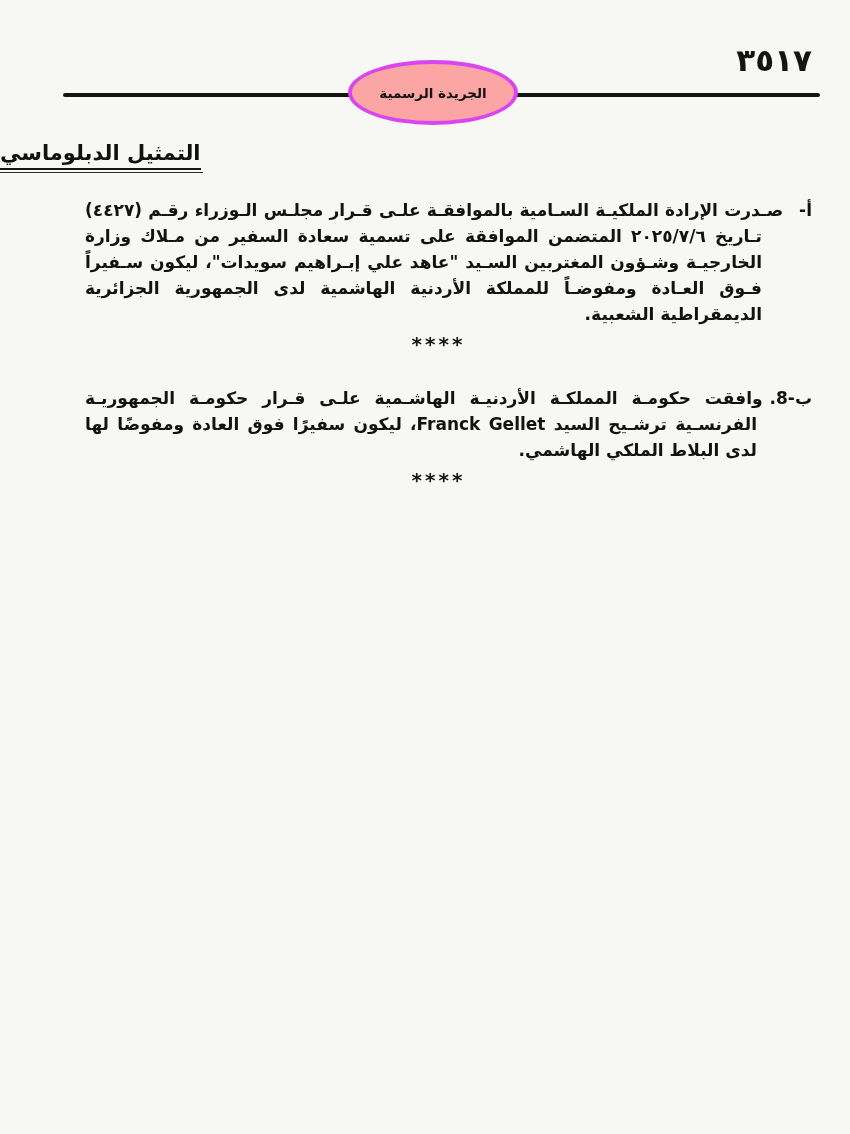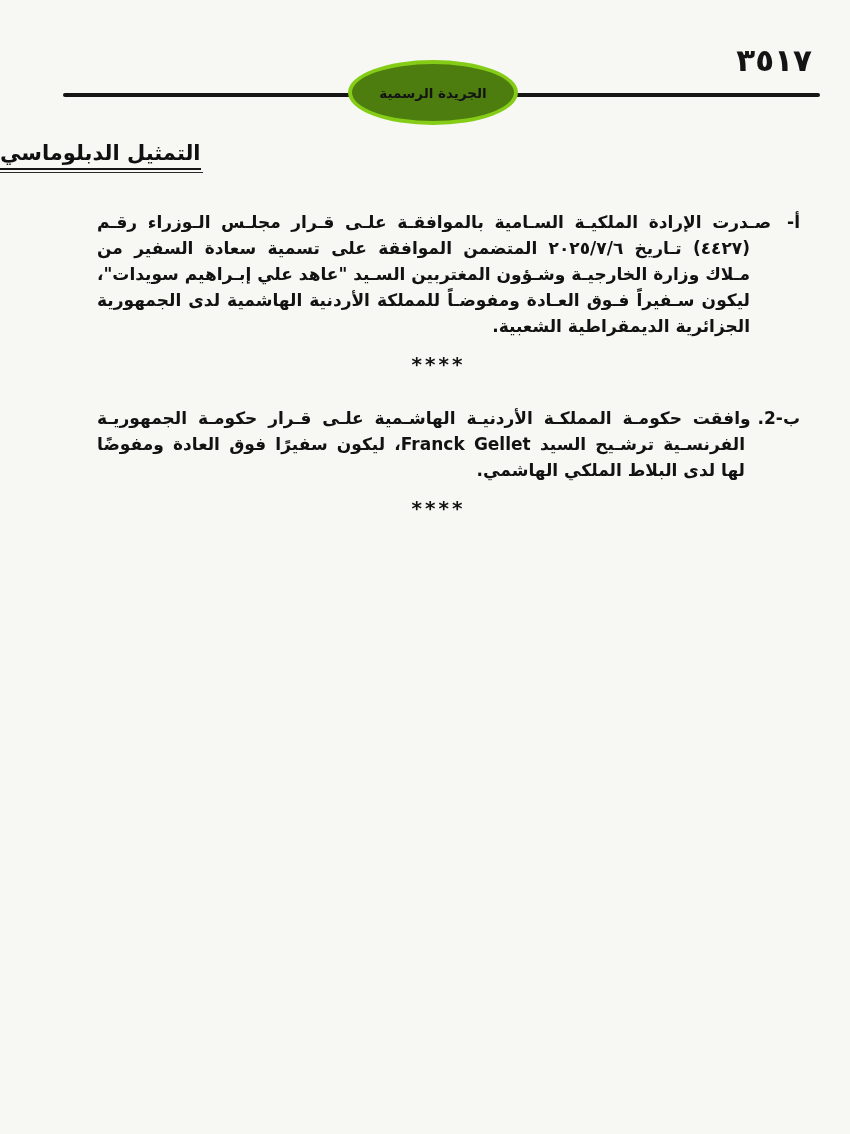--- a/index.html
+++ b/index.html
@@ -29,22 +29,22 @@
     position: absolute;
     top: 93px; left: 63px;
     width: 757px; height: 4px;
     background: #151515;
     border-radius: 2px;
   }
   .masthead-ellipse {
     position: absolute;
     top: 60px; left: 348px;
     width: 170px; height: 65px;
-    background: #4d7c0f;
-    border: 4px solid #84cc16;
+    background: #fca5a5;
+    border: 4px solid #d946ef;
     border-radius: 50%;
     display: flex;
     align-items: center;
     justify-content: center;
     box-sizing: border-box;
   }
   .masthead-label {
     font-size: 13.5px;
     font-weight: bold;
     color: #141414;
@@ -82,21 +82,21 @@
     right: 38px;
     width: 727px;
     direction: rtl;
   }
   .para {
     font-size: 17px;
     font-weight: bold;
     line-height: 26px;
     text-align: justify;
     color: #121212;
-    margin: 12px;
+    margin: 0;
   }
   .para .marker { white-space: nowrap; }
   .para-a { padding-right: 50px; text-indent: -50px; }
   .para-a .marker { margin-left: 16px; }
   .para-b { padding-right: 55px; text-indent: -55px; }
   .para-b .marker { margin-left: 7px; }
   .para-c { padding-right: 58px; text-indent: -58px; }
   .para-c .marker { margin-left: 7px; }
 
   .stars-separator {
@@ -126,20 +126,20 @@
 
   <div class="content">
 
     <p class="para para-a">
       <span class="marker">أ-</span><span>صـدرت الإرادة الملكيـة السـامية بالموافقـة علـى قـرار مجلـس الـوزراء رقـم (٤٤٢٧) تـاريخ ٢٠٢٥/٧/٦ المتضمن الموافقة على تسمية سعادة السفير من مـلاك وزارة الخارجيـة وشـؤون المغتربين السـيد "عاهد علي إبـراهيم سويدات"، ليكون سـفيراً فـوق العـادة ومفوضـاً للمملكة الأردنية الهاشمية لدى الجمهورية الجزائرية الديمقراطية الشعبية.</span>
     </p>
 
     <div class="stars-separator">****</div>
 
     <p class="para para-b">
-      <span class="marker">ب-2.</span><span>وافقت حكومـة المملكـة الأردنيـة الهاشـمية علـى قـرار حكومـة الجمهوريـة الفرنسـية ترشـيح السيد Franck Gellet، ليكون سفيرًا فوق العادة ومفوضًا لها لدى البلاط الملكي الهاشمي.</span>
+      <span class="marker">ب-8.</span><span>وافقت حكومـة المملكـة الأردنيـة الهاشـمية علـى قـرار حكومـة الجمهوريـة الفرنسـية ترشـيح السيد Franck Gellet، ليكون سفيرًا فوق العادة ومفوضًا لها لدى البلاط الملكي الهاشمي.</span>
     </p>
 
     <div class="stars-separator">****</div>
 
 
   </div>
 </div>
 
 </body></html>

